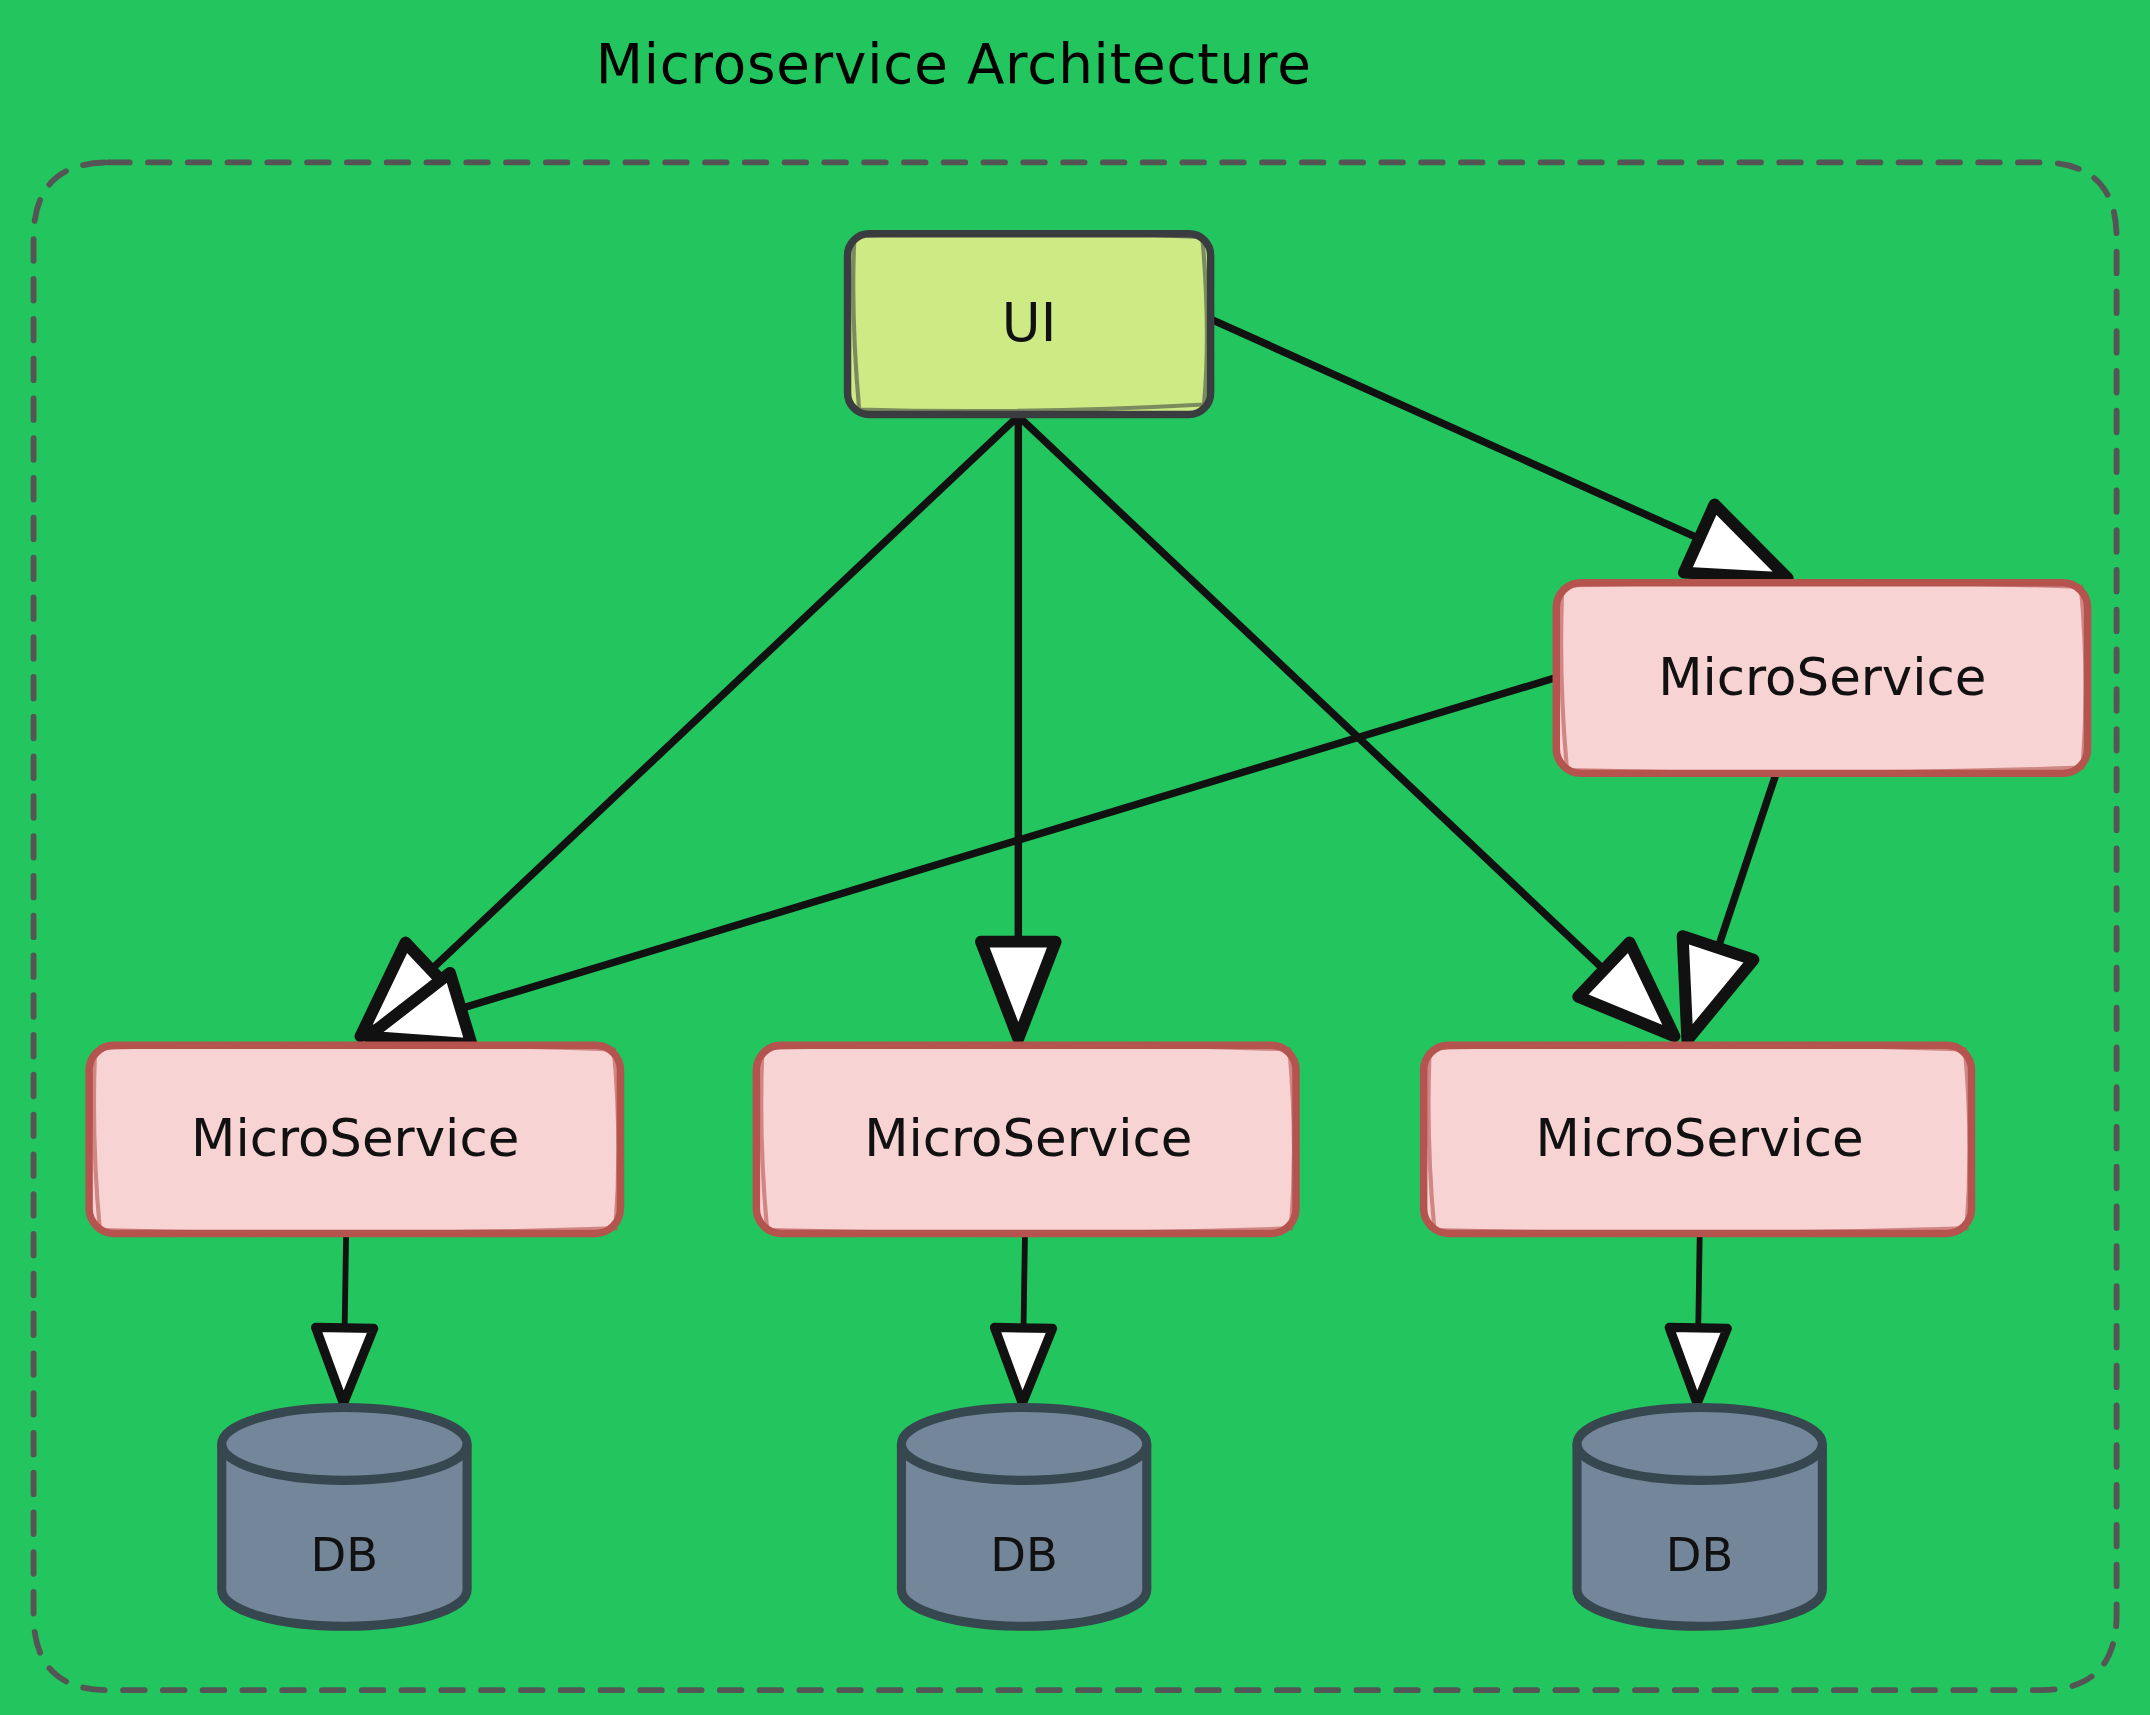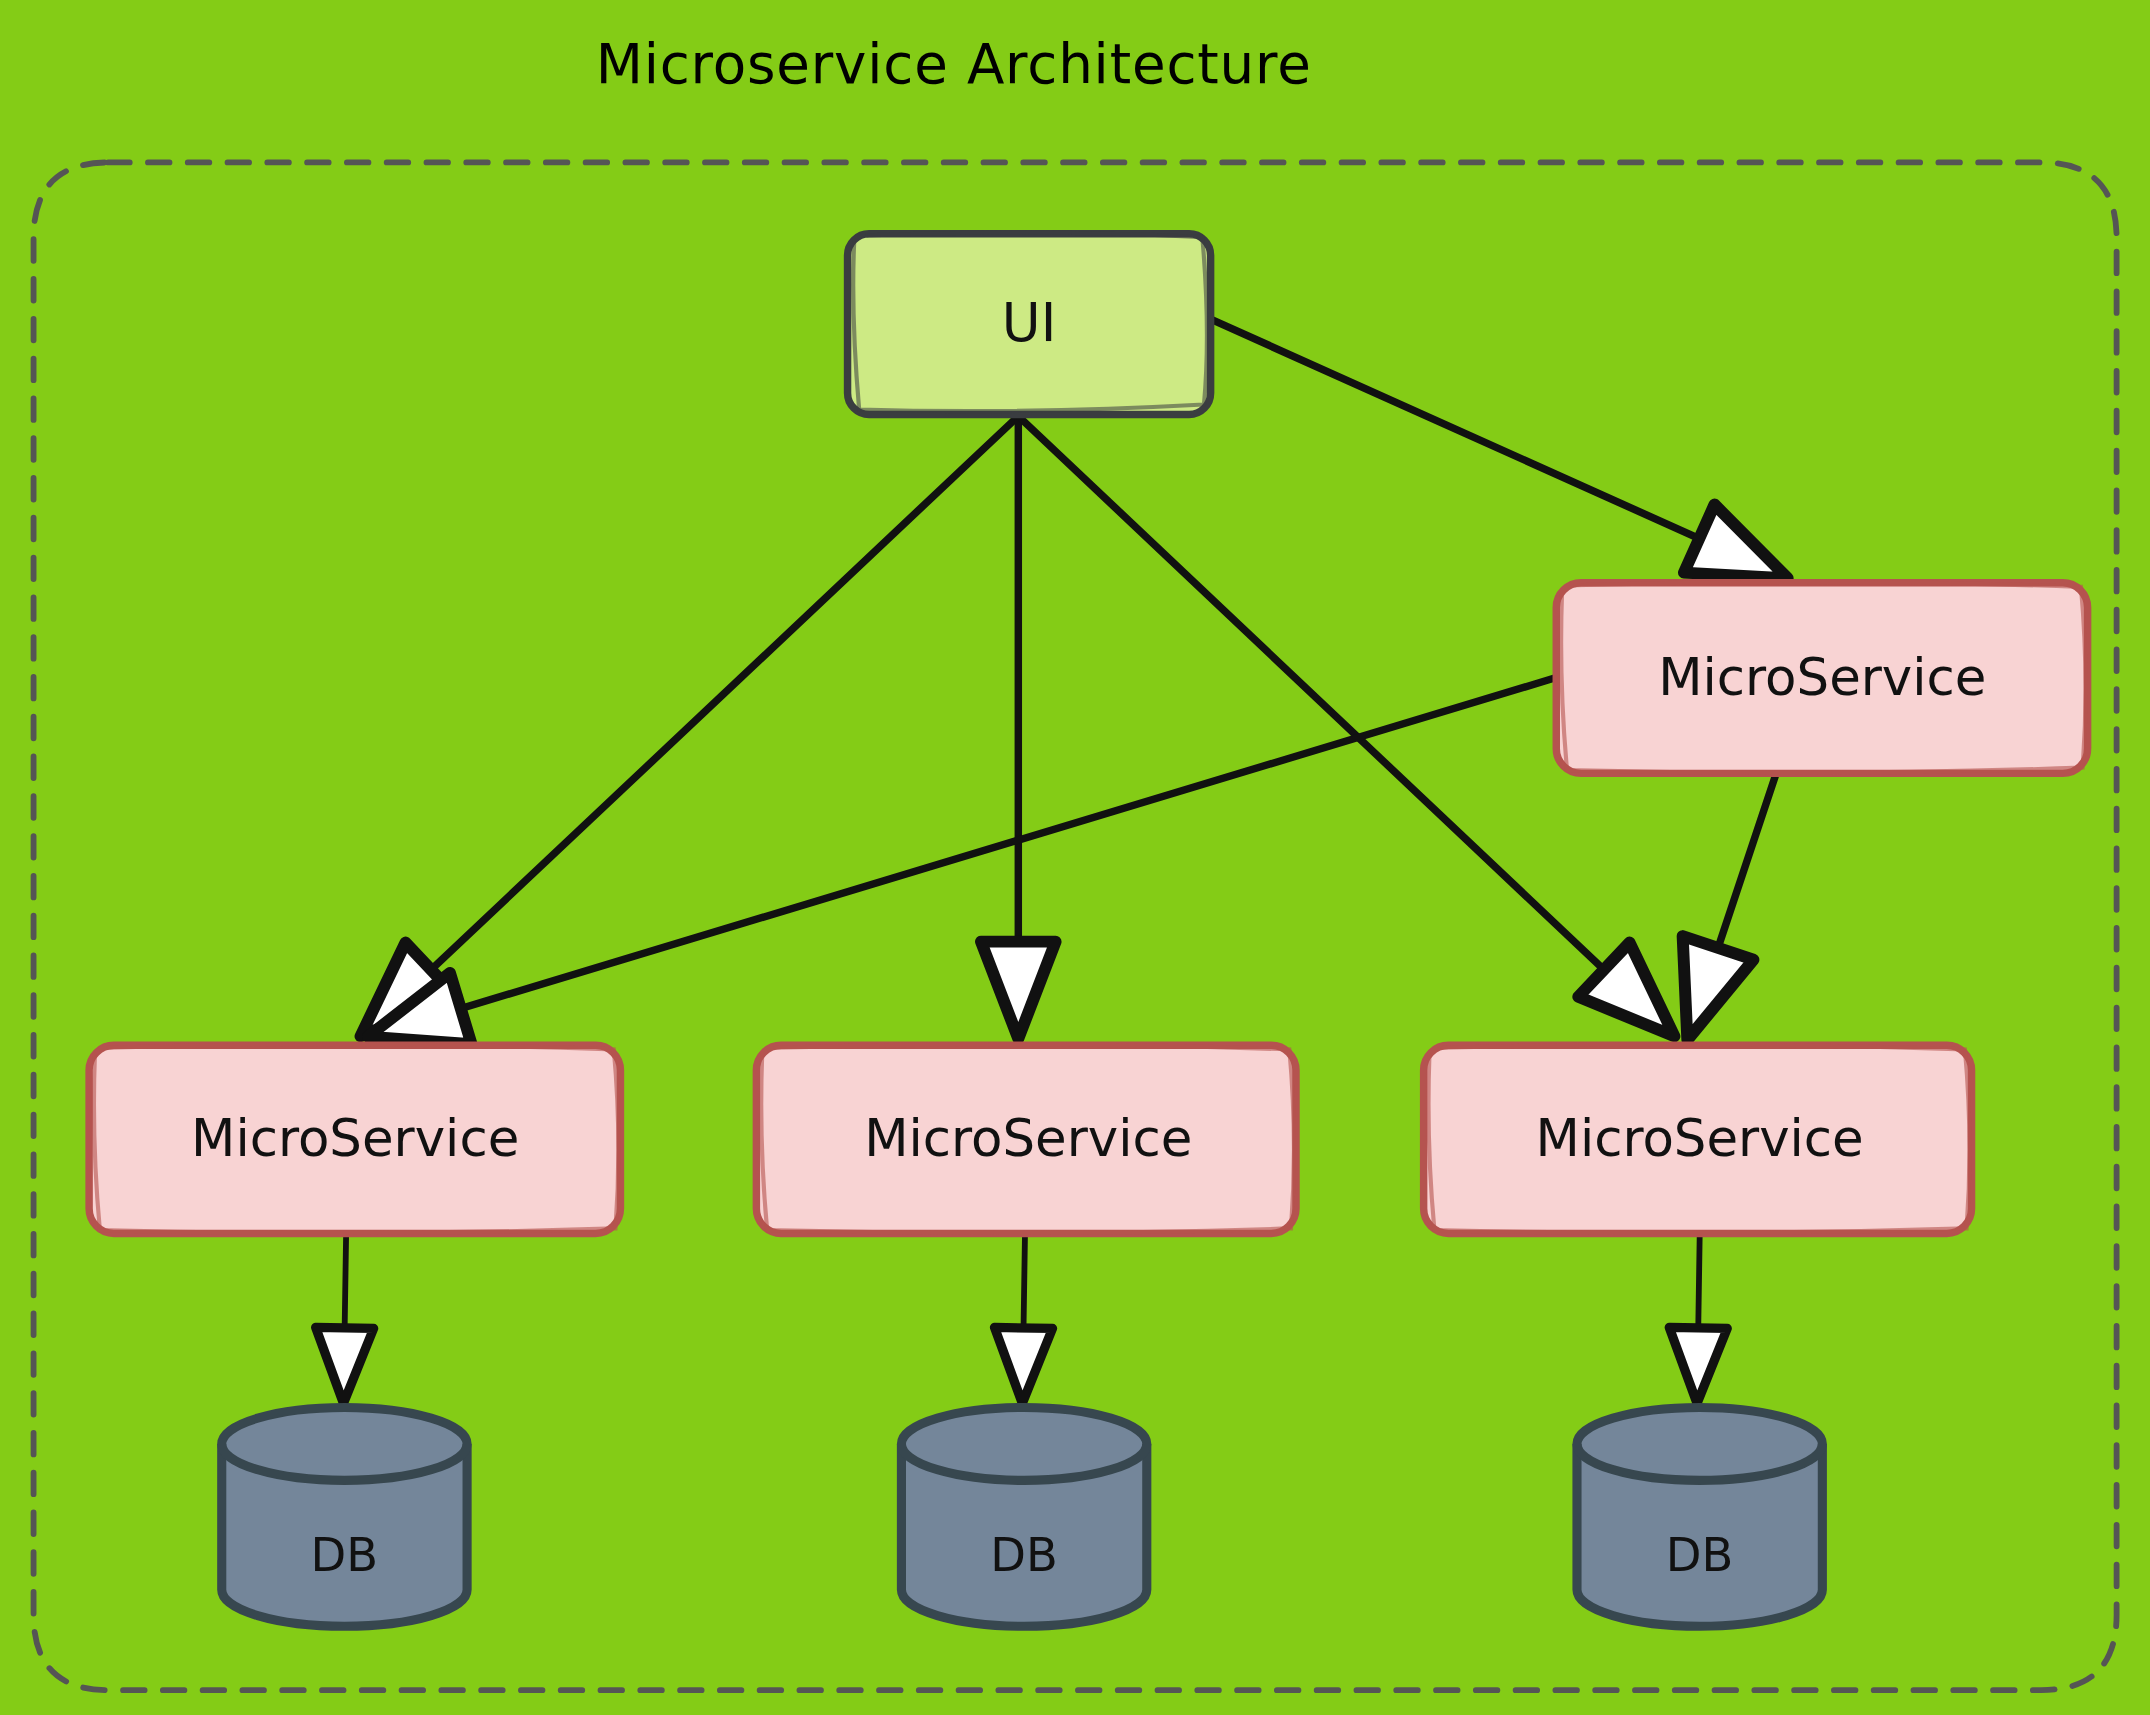--- a/index.html
+++ b/index.html
@@ -1,18 +1,18 @@
 <!DOCTYPE html>
 <html style="font-size:13.3px"><head>
 <meta charset="utf-8">
 <style>
   html,body{margin:0;padding:0;background:#ffffff;}
   body{width:2151px;height:1715px;overflow:hidden;
        font-family:"DejaVu Sans", sans-serif;}
-  #stage{position:relative;width:2151px;height:1715px;background:#84cc16;}
+  #stage{position:relative;width:2151px;height:1715px;background:#22c55e;}
   svg#diagram{position:absolute;left:0;top:0;width:2151px;height:1715px;display:block;}
   .nodeLabel{font-family:"DejaVu Sans", sans-serif;fill:#111111;
              text-anchor:middle;dominant-baseline:middle;}
   .titleText{font-family:"DejaVu Sans", sans-serif;fill:#000000;
              text-anchor:middle;font-size:66px;letter-spacing:1px;}
   .msLabel{font-size:62px;}
   .uiLabel{font-size:64px;}
   .dbLabel{font-size:56px;}
 </style>
 </head>

